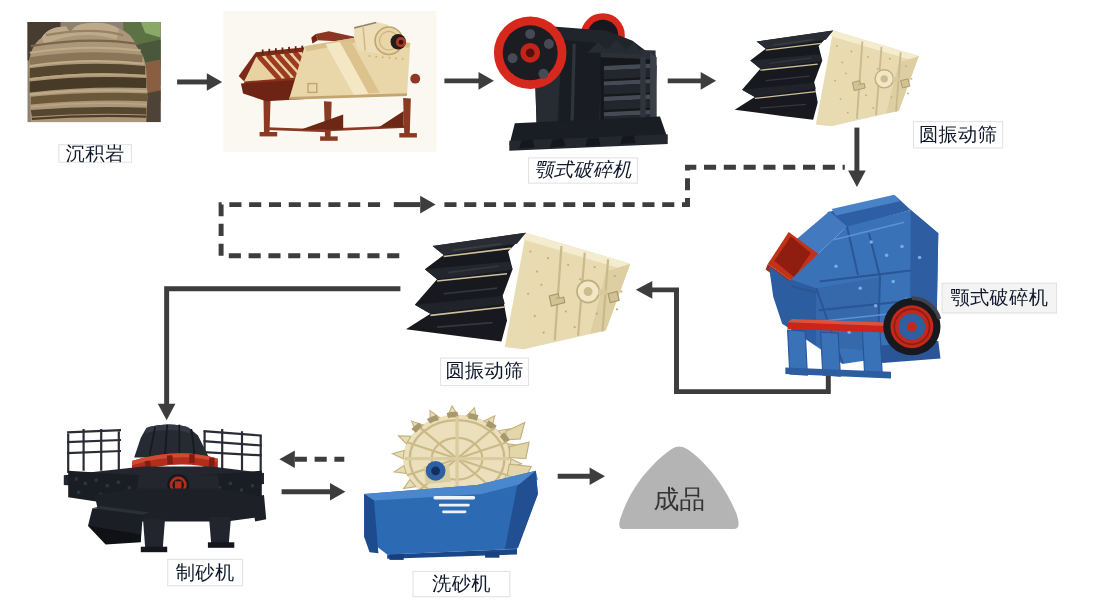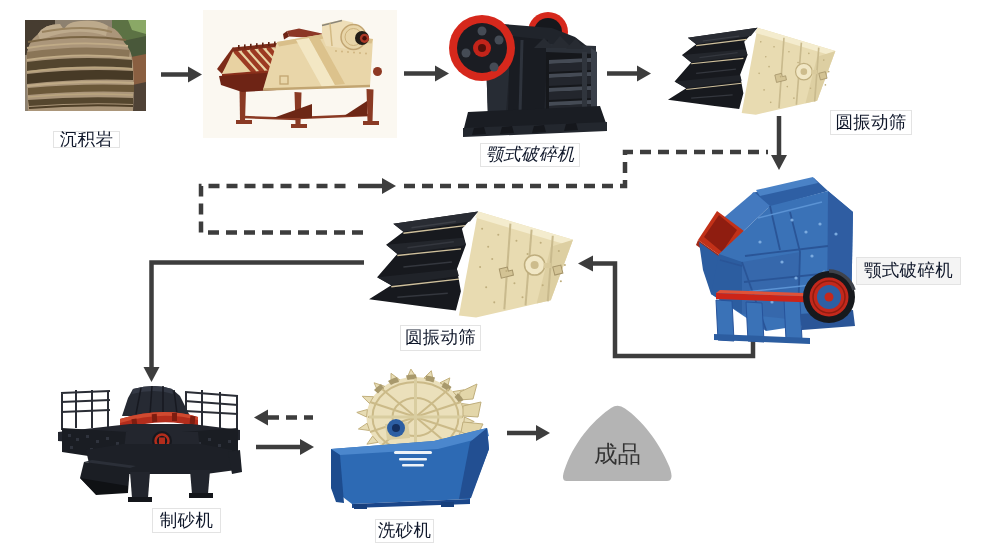--- a/index.html
+++ b/index.html
@@ -487,14 +487,14 @@
   <text x="617.5" y="461.5" font-size="23.5" fill="#333" text-anchor="middle" font-family="Liberation Sans, sans-serif">成品</text>
 </g>
 </svg>
 
 <div class="lbl" style="left:53px;top:131px;width:67px;height:17px;">沉积岩</div>
 <div class="lbl" style="left:480px;top:143px;width:100px;height:24px;font-style:italic;">颚式破碎机</div>
 <div class="lbl" style="left:830px;top:110px;width:82px;height:25px;">圆振动筛</div>
 <div class="lbl" style="left:856px;top:257px;width:105px;height:28px;background:#f4f4f4;">颚式破碎机</div>
 <div class="lbl" style="left:400px;top:325px;width:81px;height:26px;">圆振动筛</div>
 <div class="lbl" style="left:152px;top:508px;width:69px;height:25px;">制砂机</div>
-<div class="lbl" style="left:375px;top:519px;width:59px;height:24px;">洗砂机</div>
+<div class="lbl" style="left:375px;top:519px;width:89px;height:24px;">洗砂机</div>
 </div>
 
 </body></html>

